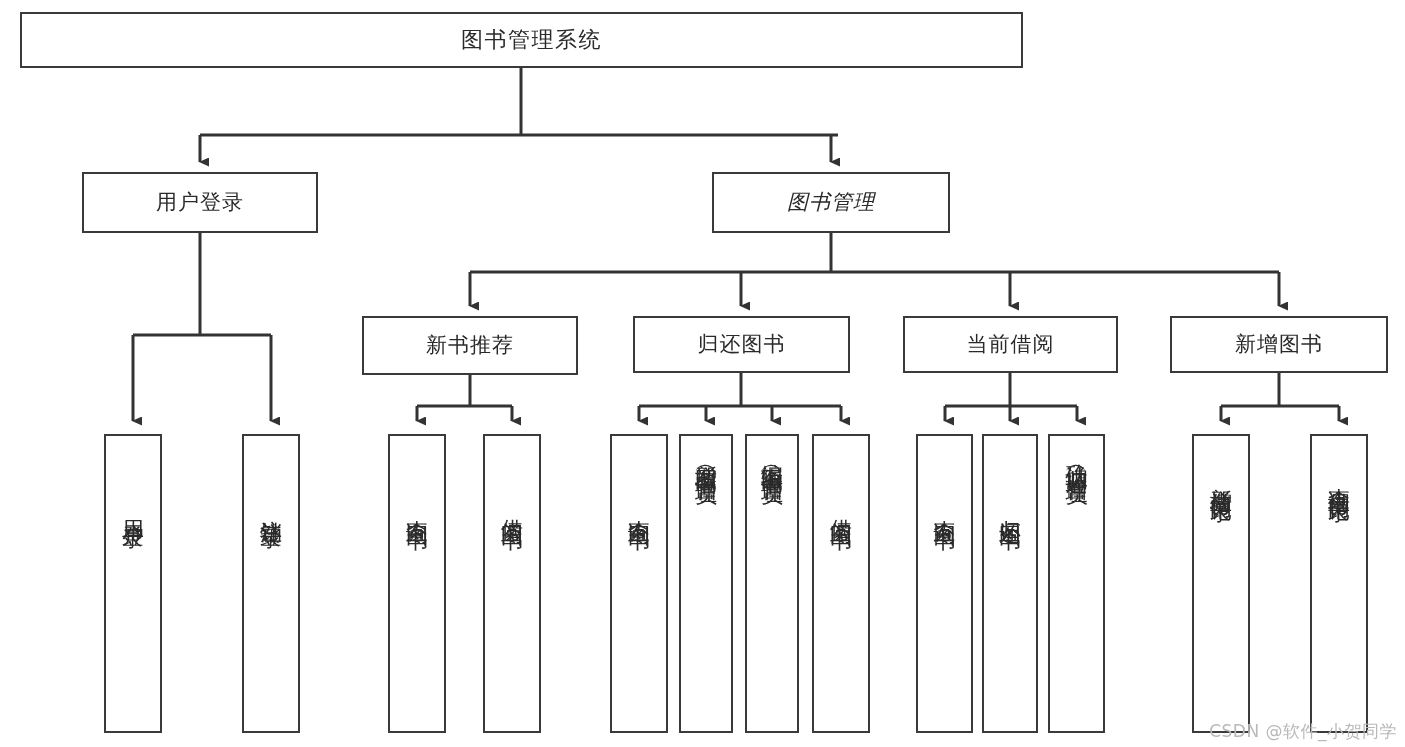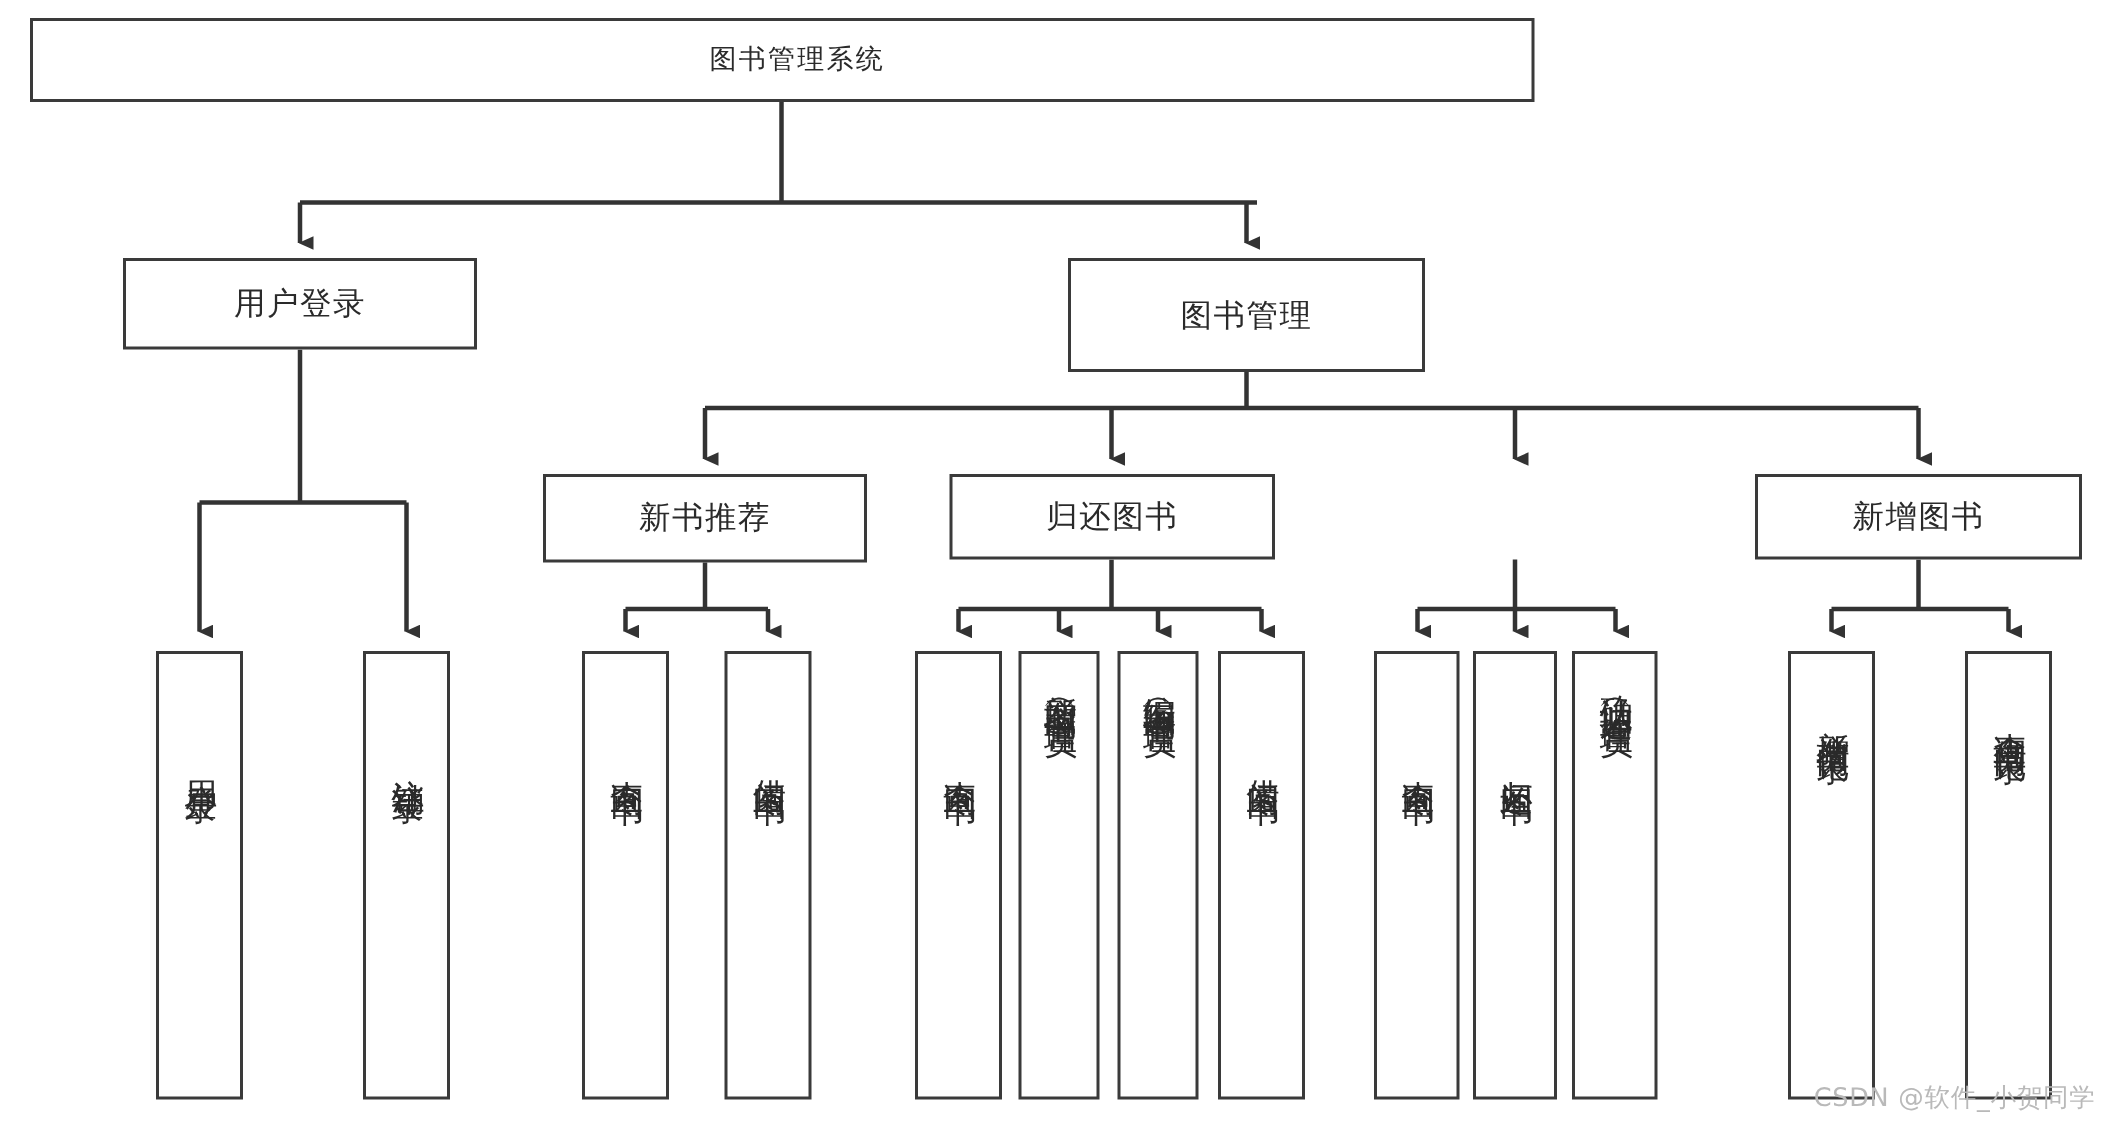--- a/index.html
+++ b/index.html
@@ -41,21 +41,21 @@
     text-align: center;
     line-height: 1.05;
     white-space: nowrap;
   }
   
   .node.horiz .label {
     font-size: 21px;
     letter-spacing: 1px;
   }
   .node.root .label {
-    font-size: 18px;
+    font-size: 22px;
     letter-spacing: 1.5px;
     margin-left: 20px;
   }
   
   .node.vert {
     align-items: flex-start;
     justify-content: center;
     padding-top: 6px;
   }
   .node.vert .label {
@@ -140,30 +140,33 @@
     </g>
   </svg>
 
   <div class="node horiz root" style="left:20px; top:12px; width:1003px; height:56px;">
     <span class="label">图书管理系统</span>
   </div>
 
   <div class="node horiz" style="left:82px; top:172px; width:236px; height:61px;">
     <span class="label">用户登录</span>
   </div>
-  <div class="node horiz" style="left:712px; top:172px; width:238px; height:76px;">
+  <div class="node horiz" style="left:712px; top:172px; width:238px; height:61px;font-style:italic;">
     <span class="label">图书管理</span>
   </div>
 
   <div class="node horiz" style="left:362px; top:316px; width:216px; height:59px;">
     <span class="label">新书推荐</span>
   </div>
   <div class="node horiz" style="left:633px; top:316px; width:217px; height:57px;">
     <span class="label">归还图书</span>
   </div>
+  <div class="node horiz" style="left:903px; top:316px; width:215px; height:57px;">
+    <span class="label">当前借阅</span>
+  </div>
   <div class="node horiz" style="left:1170px; top:316px; width:218px; height:57px;">
     <span class="label">新增图书</span>
   </div>
 
   <div class="node vert mid" style="left:104px; top:434px; width:58px; height:299px;">
     <span class="label">用户登录</span>
   </div>
   <div class="node vert mid" style="left:242px; top:434px; width:58px; height:299px;">
     <span class="label">注销登录</span>
   </div>

